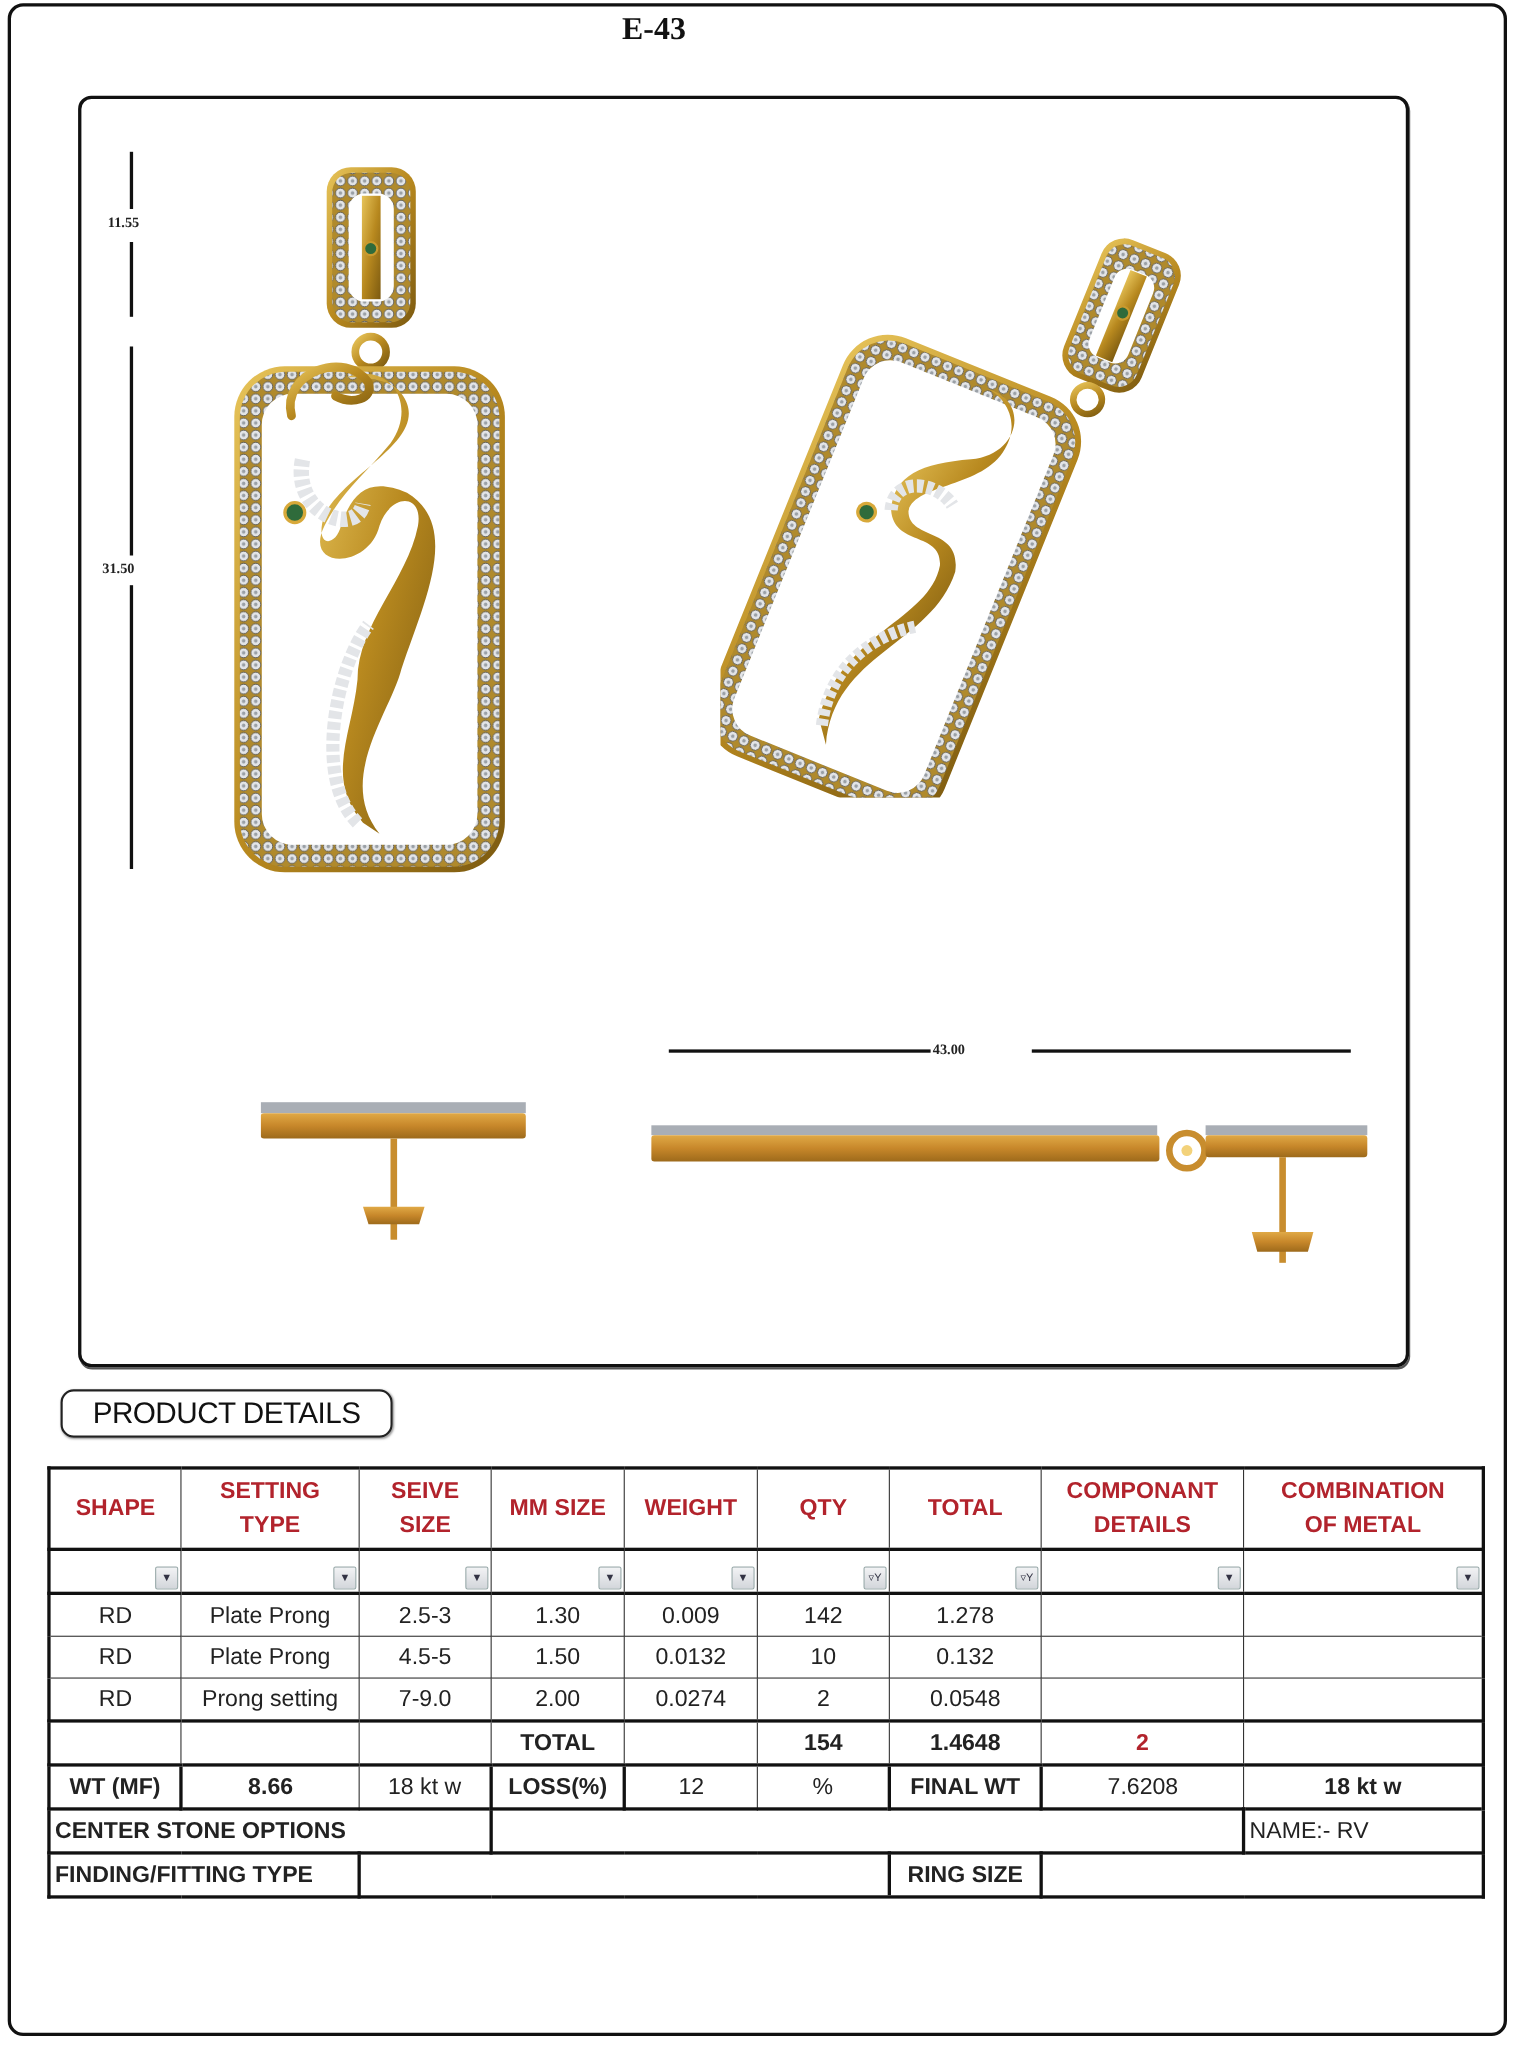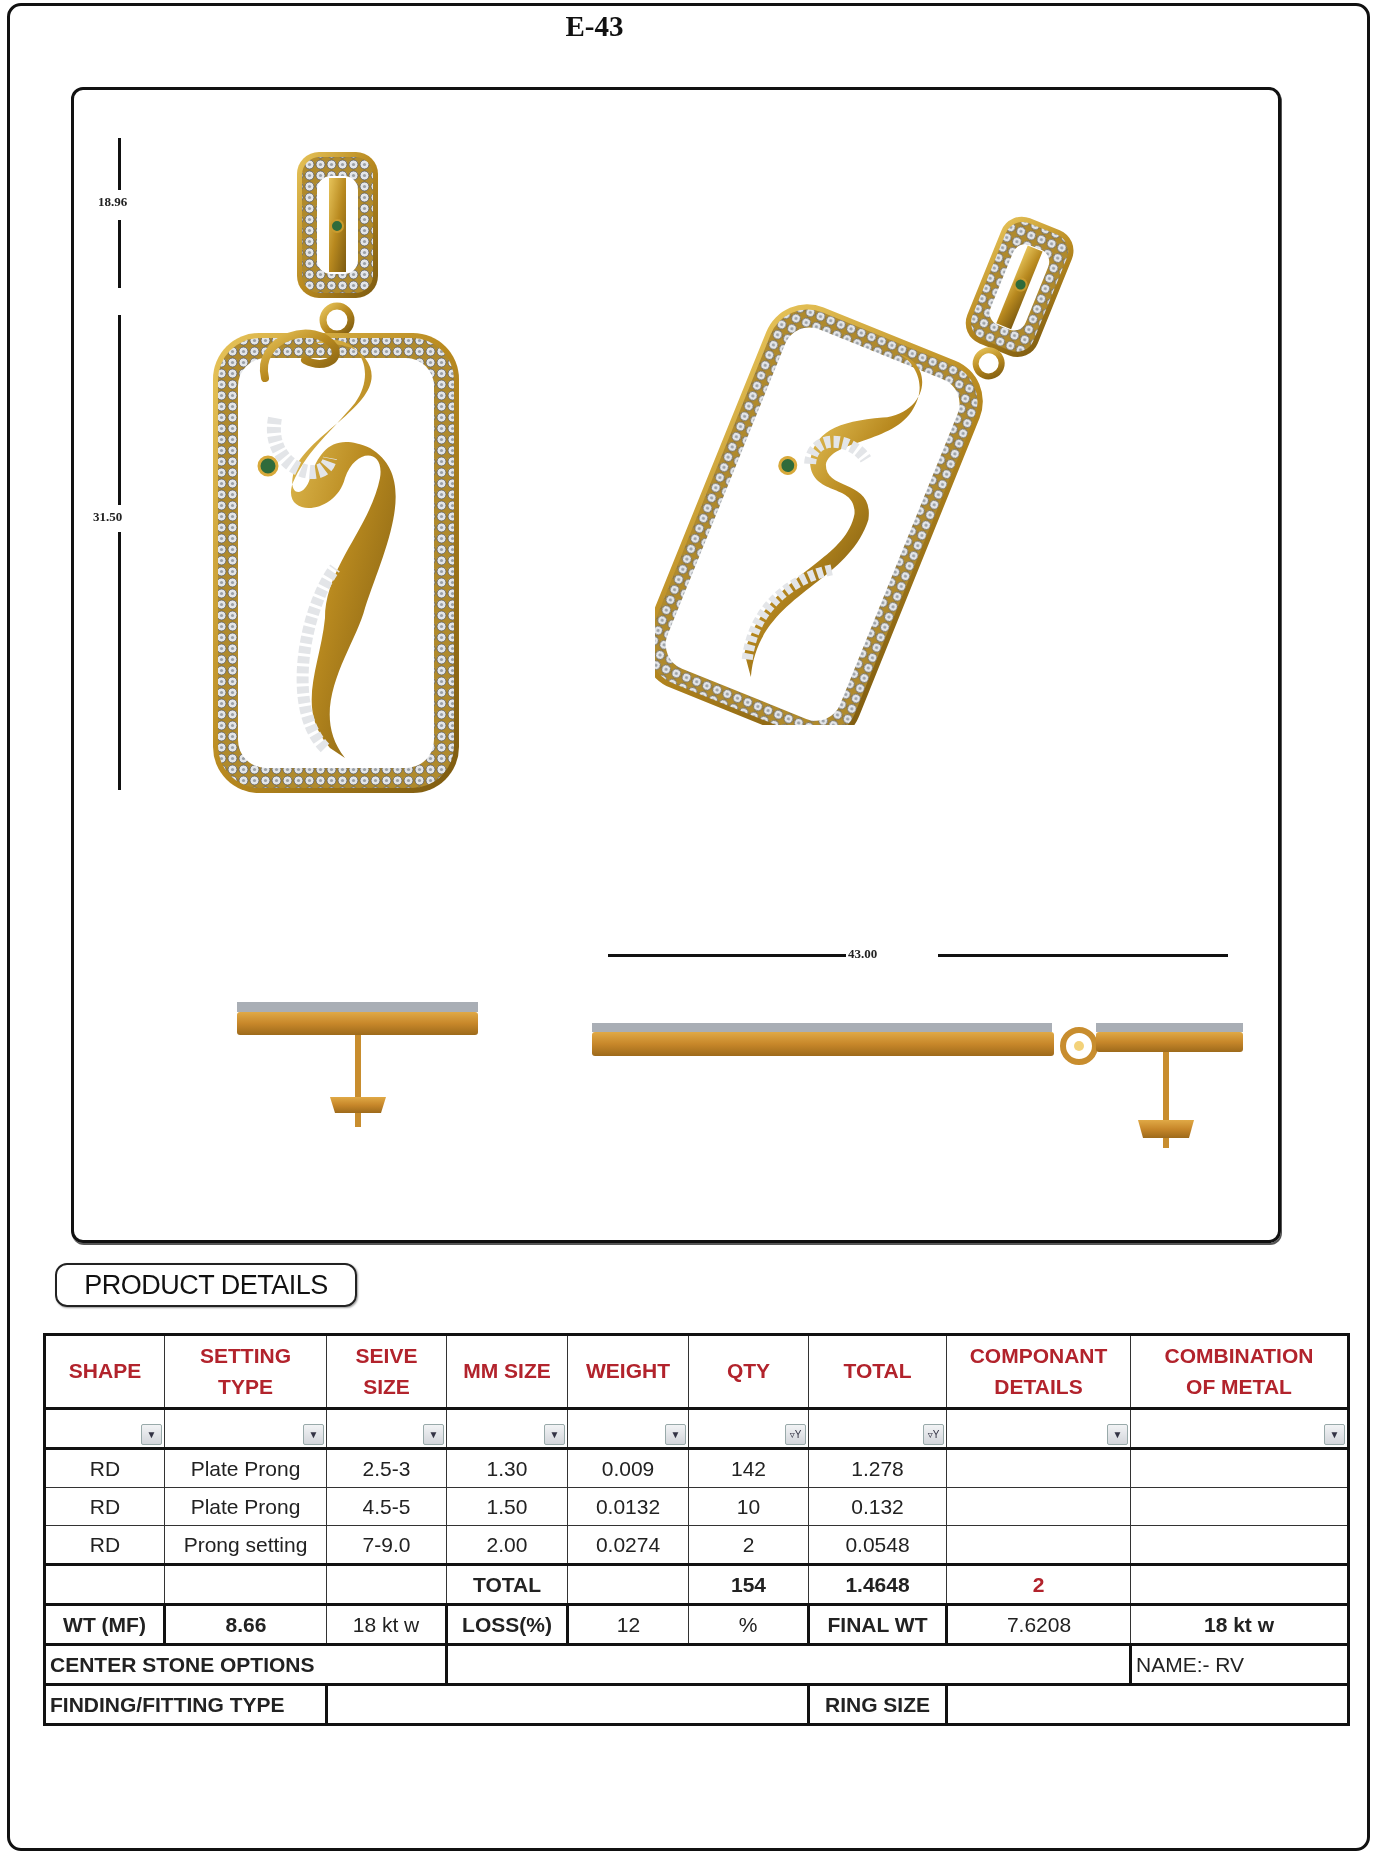--- a/index.html
+++ b/index.html
@@ -30,21 +30,21 @@
   .jewel svg{display:block;}
 </style>
 </head>
 <body>
 
 <div class="abs outer-frame"></div>
 <div class="abs doc-title">E-43</div>
 <div class="abs inner-frame"></div>
 
 <div class="abs vline" style="left:118px;top:138px;height:52px;"></div>
-<div class="abs dim-label" style="left:98px;top:194px;">18.96</div>
+<div class="abs dim-label" style="left:98px;top:194px;">11.55</div>
 <div class="abs vline" style="left:118px;top:220px;height:68px;"></div>
 <div class="abs vline" style="left:118px;top:315px;height:190px;"></div>
 <div class="abs dim-label" style="left:93px;top:509px;">31.50</div>
 <div class="abs vline" style="left:118px;top:532px;height:258px;"></div>
 
 <div class="abs jewel" style="left:205px;top:148px;">
   <svg width="265" height="655" viewBox="0 0 265 655">
     <defs>
       <linearGradient id="gold1" x1="0" y1="0" x2="1" y2="1">
         <stop offset="0" stop-color="#e7c45a"></stop>

